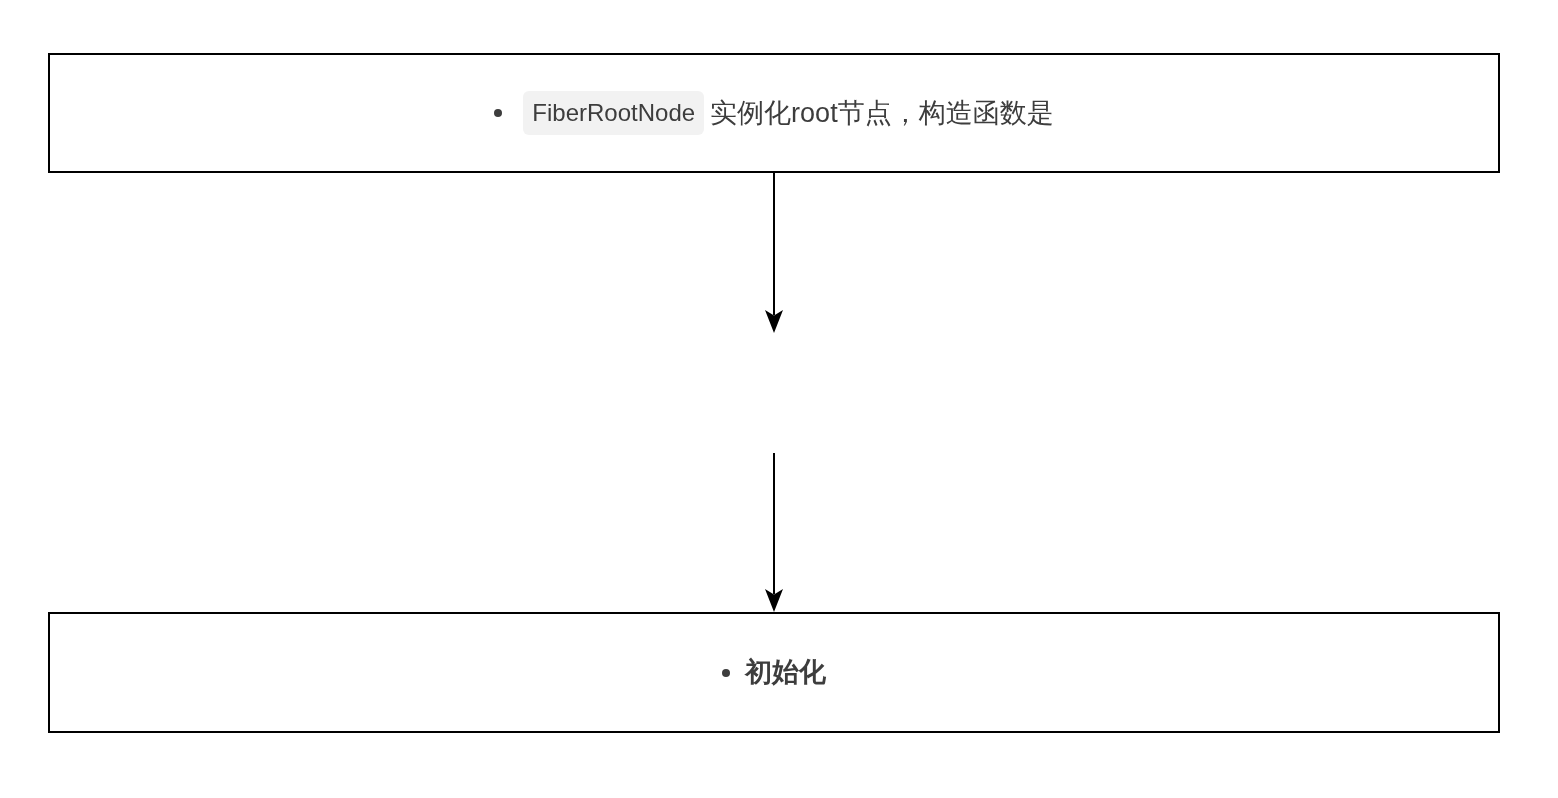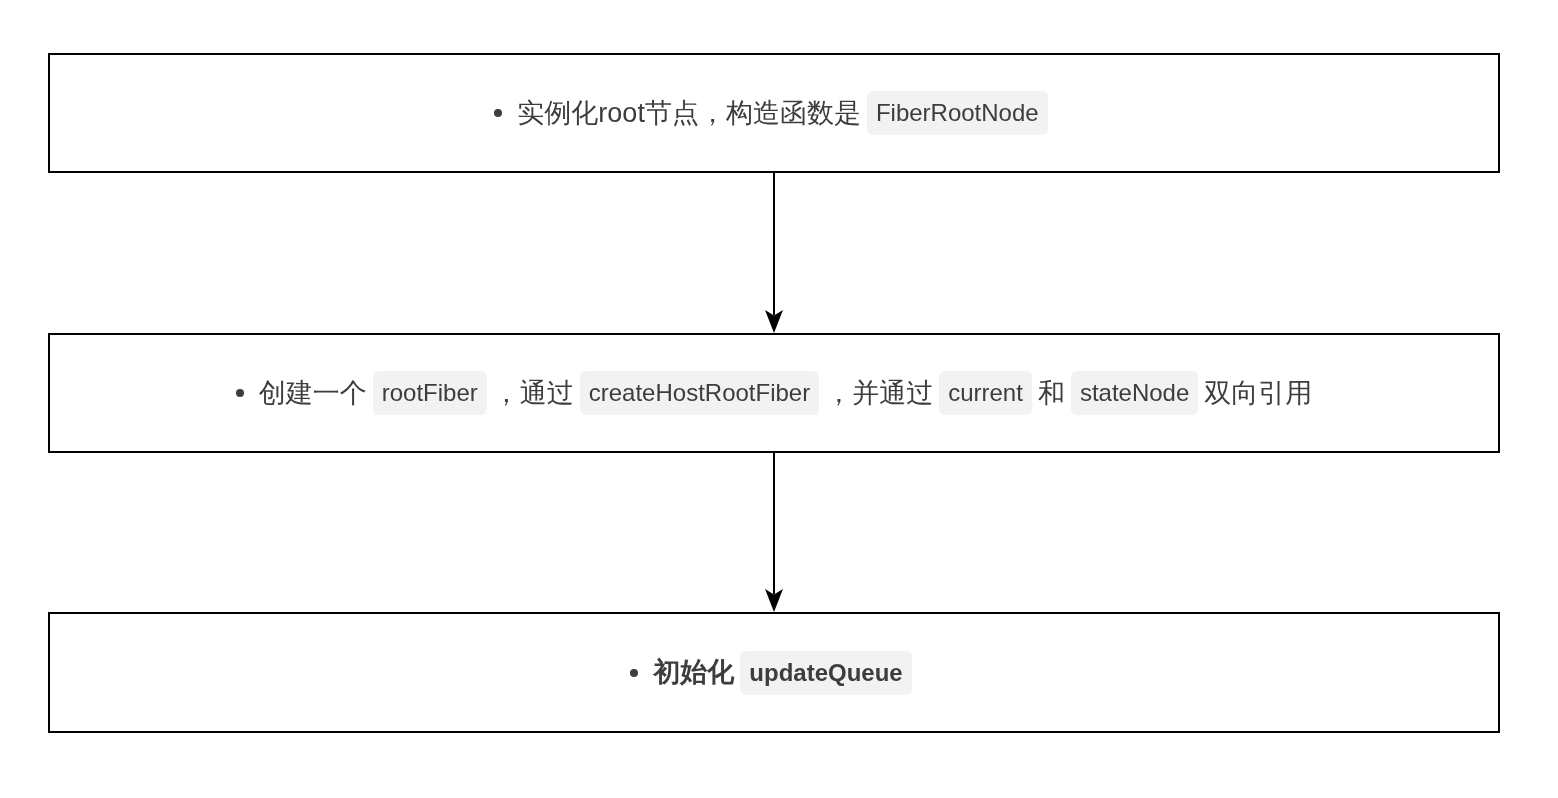--- a/index.html
+++ b/index.html
@@ -62,51 +62,36 @@
   .arrow-2{top:453px;height:159px;}
 </style>
 </head>
 <body>
 
 <div class="canvas">
 
   <div class="flow-box box-1">
     <div class="box-content">
       <span class="bullet"></span>
+      <span class="seg code">FiberRootNode</span>
       <span class="seg">实例化root节点，构造函数是</span>
-      <span class="seg code">FiberRootNode</span>
     </div>
   </div>
 
   <svg class="arrow arrow-1" viewBox="0 0 30 160">
     <line x1="15" y1="0" x2="15" y2="142" stroke="#000000" stroke-width="2"></line>
     <path d="M15 160 L6 137 L15 142.5 L24 137 Z" fill="#000000"></path>
   </svg>
 
-  <div class="flow-box box-2">
-    <div class="box-content">
-      <span class="bullet"></span>
-      <span class="seg">创建一个</span>
-      <span class="seg code">rootFiber</span>
-      <span class="seg">，通过</span>
-      <span class="seg code">createHostRootFiber</span>
-      <span class="seg">，并通过</span>
-      <span class="seg code">current</span>
-      <span class="seg">和</span>
-      <span class="seg code">stateNode</span>
-      <span class="seg">双向引用</span>
-    </div>
-  </div>
 
   <svg class="arrow arrow-2" viewBox="0 0 30 159">
     <line x1="15" y1="0" x2="15" y2="141" stroke="#000000" stroke-width="2"></line>
     <path d="M15 159 L6 136 L15 141.5 L24 136 Z" fill="#000000"></path>
   </svg>
 
   <div class="flow-box box-3">
     <div class="box-content">
       <span class="bullet"></span>
       <span class="seg">初始化</span>
-      <span class="seg code">updateQueue</span>
     </div>
   </div>
 
 </div>
 
 </body></html>

